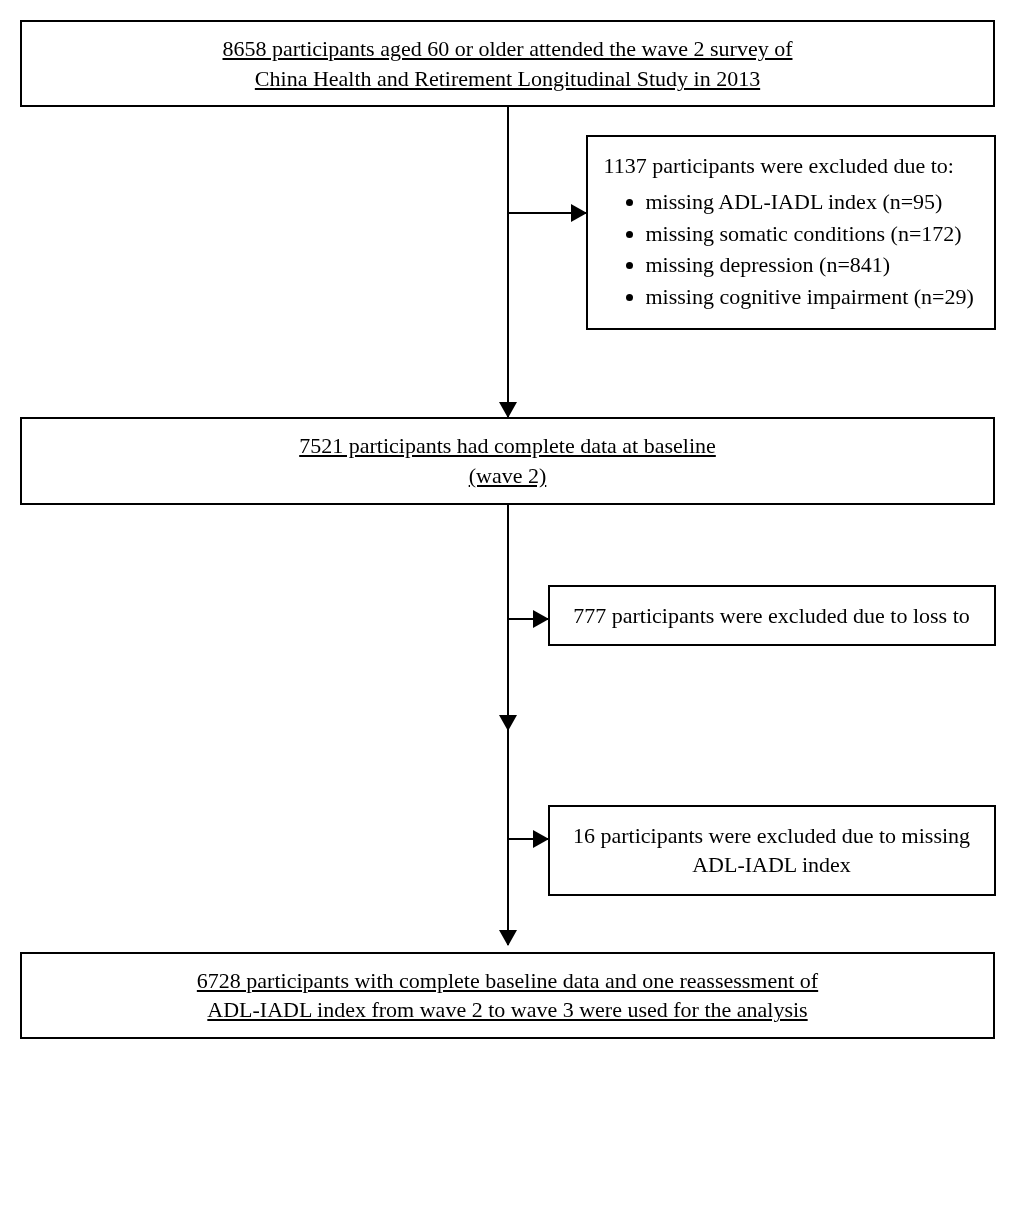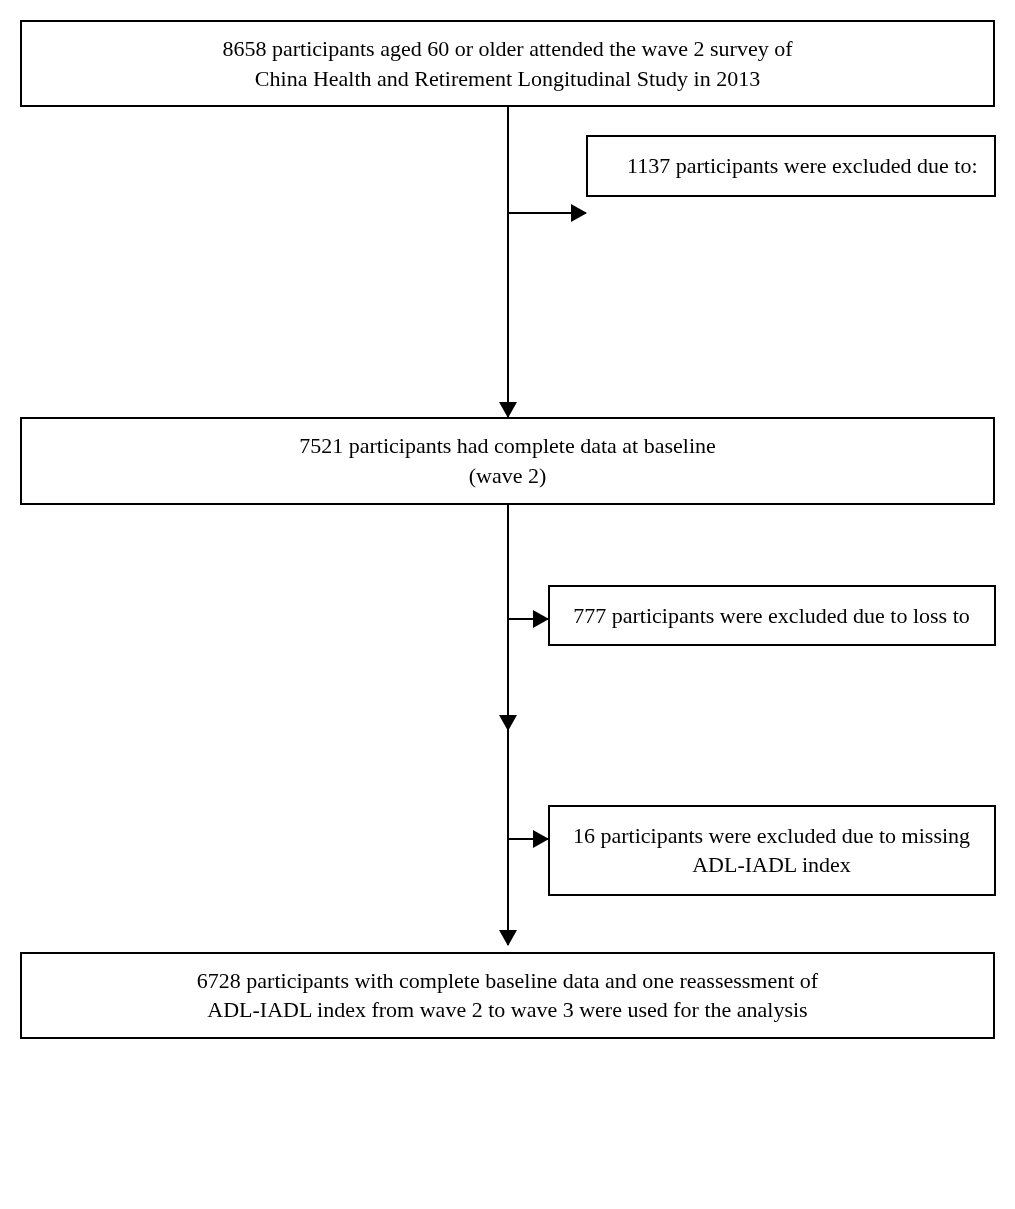--- a/index.html
+++ b/index.html
@@ -18,27 +18,28 @@
   }
   .box {
     border: 2px solid #000;
     background: #fff;
     padding: 12px 20px;
     text-align: center;
     line-height: 1.35;
   }
   .box-wide {
     width: 100%;
+    text-decoration: underline;
   }
   .side-box {
     position: absolute;
     border: 2px solid #000;
     background: #fff;
     padding: 14px 16px 14px 16px;
-    text-align: right;
+    text-align: left;
     line-height: 1.35;
   }
   .side-box ul {
     margin: 6px 0 0 0;
     padding-left: 42px;
   }
   .side-box li {
     margin: 2px 0;
   }
   .arrow-down {
@@ -83,20 +84,26 @@
   <div class="box box-wide">
     <span>8658 participants aged 60 or older attended the wave 2 survey of</span><br>
     <span>China Health and Retirement Longitudinal Study in 2013</span>
   </div>
 
   <div style="position:relative; height:310px;">
     <div class="arrow-down" style="height:310px;"></div>
     <div class="branch-h" style="left:50%; top:105px; width:78px;"></div>
     <div class="side-box" style="left: calc(50% + 78px); top:28px; width:410px;">
       <span>1137 participants were excluded due to:</span>
+      <ul>
+        <li>missing ADL-IADL index (n=95)</li>
+        <li>missing somatic conditions (n=172)</li>
+        <li>missing depression (n=841)</li>
+        <li>missing cognitive impairment (n=29)</li>
+      </ul>
     </div>
   </div>
 
   <div class="box box-wide">
     <span>7521 participants had complete data at baseline</span><br>
     <span>(wave 2)</span>
   </div>
 
   <div style="position:relative; height:225px;">
     <div class="arrow-down" style="height:225px;"></div>

